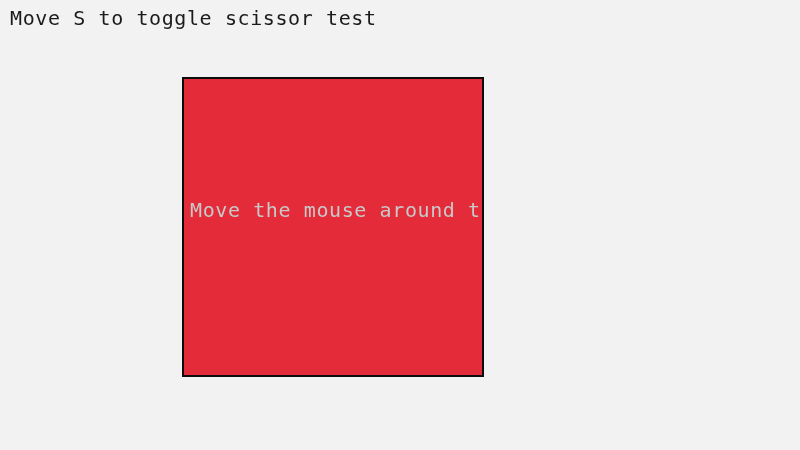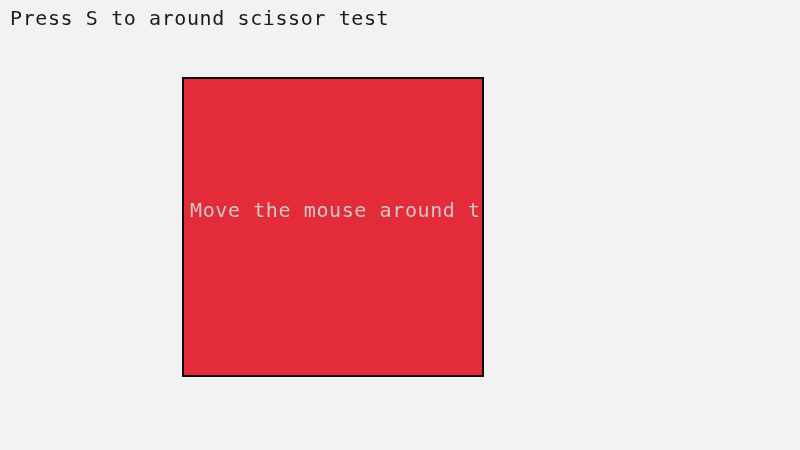--- a/index.html
+++ b/index.html
@@ -63,19 +63,19 @@
     font-family: "DejaVu Sans Mono", "Liberation Mono", monospace;
     -webkit-font-smoothing: none;
     font-smooth: never;
   }
 </style>
 </head>
 <body>
 
 <div id="app">
 
-  <div id="hint-text">Press S to around scissor test</div>
+  <div id="hint-text">Move S to toggle scissor test</div>
 
   <div id="scissor-area">
     <div id="clipped-text">Move the mouse around to reveal this text!</div>
   </div>
 
 </div>
 
 </body></html>

